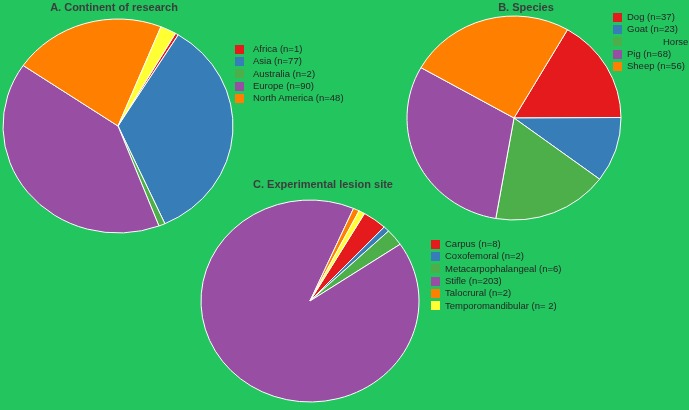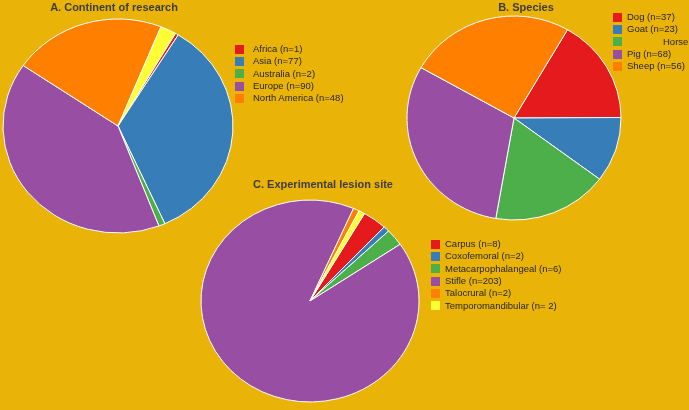--- a/index.html
+++ b/index.html
@@ -4,21 +4,21 @@
 <style>
   html, body {
     margin: 0;
     padding: 0;
     background: #ffffff;
   }
   .figure {
     position: relative;
     width: 689px;
     height: 410px;
-    background: #eab308;
+    background: #22c55e;
     font-family: "Liberation Sans", sans-serif;
     overflow: hidden;
   }
   .chart-title {
     position: absolute;
     margin: 0;
     font-size: 11px;
     line-height: 13px;
     font-weight: 700;
     color: #3d3d3d;

